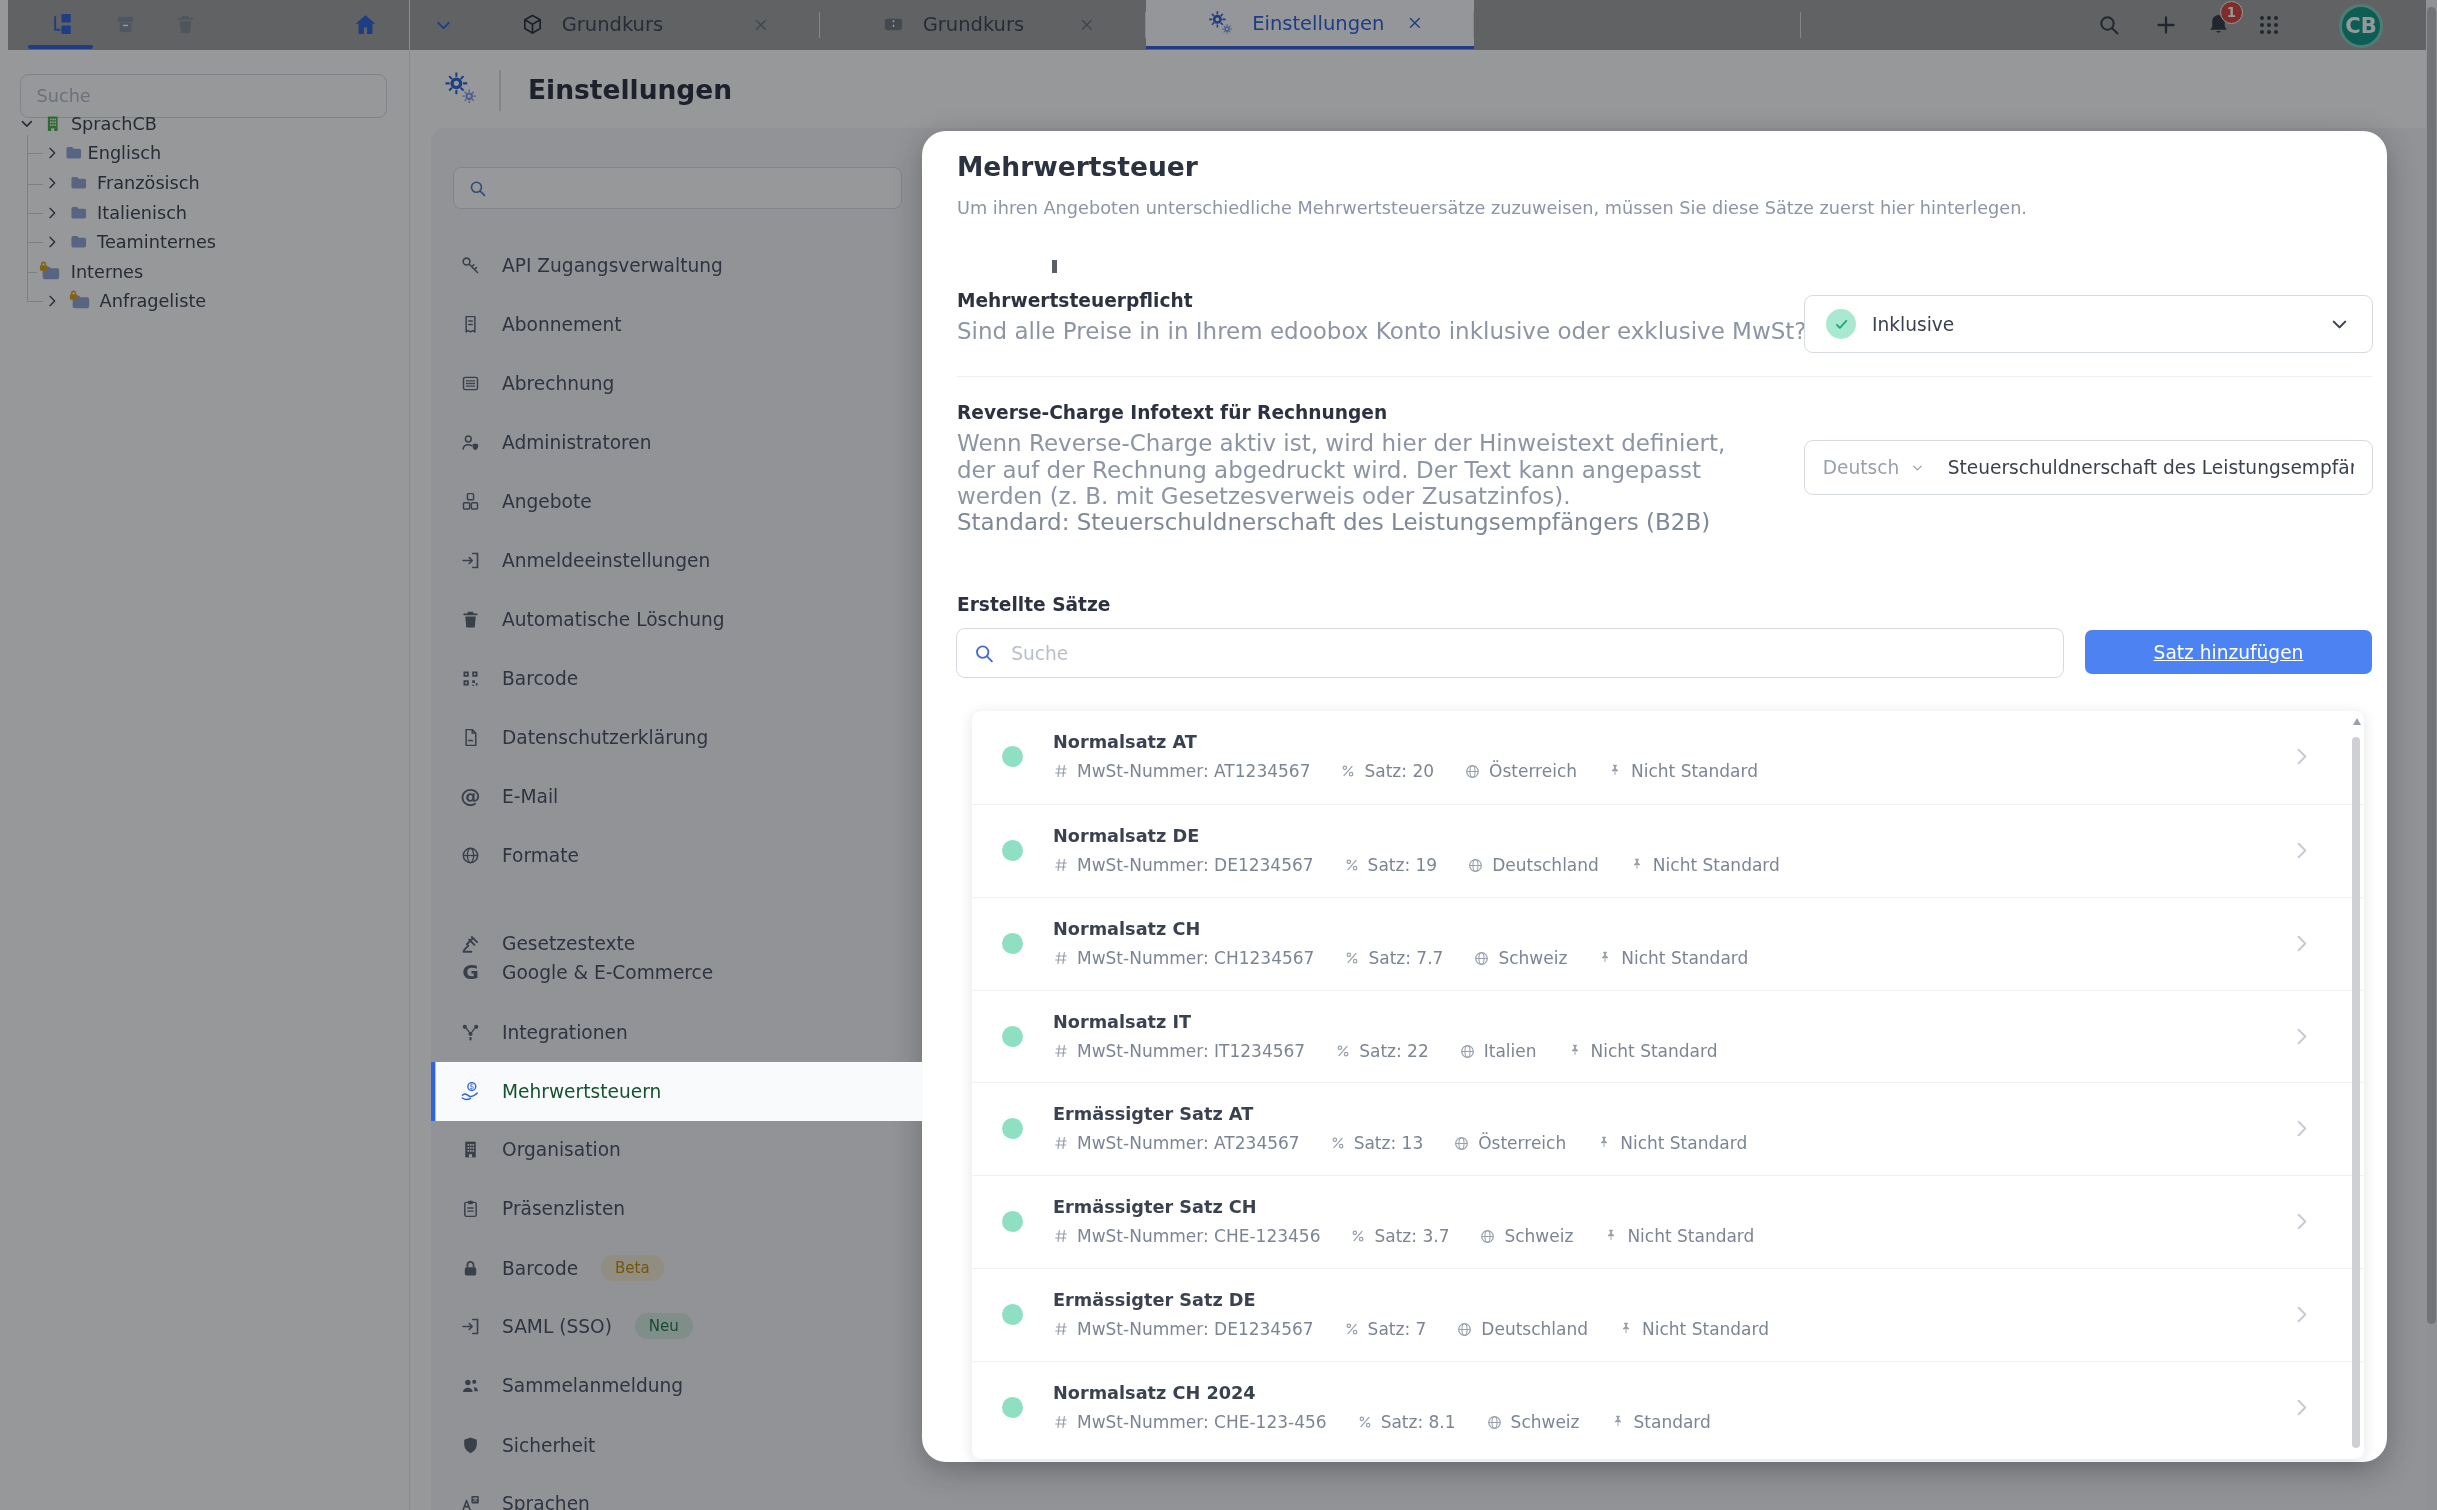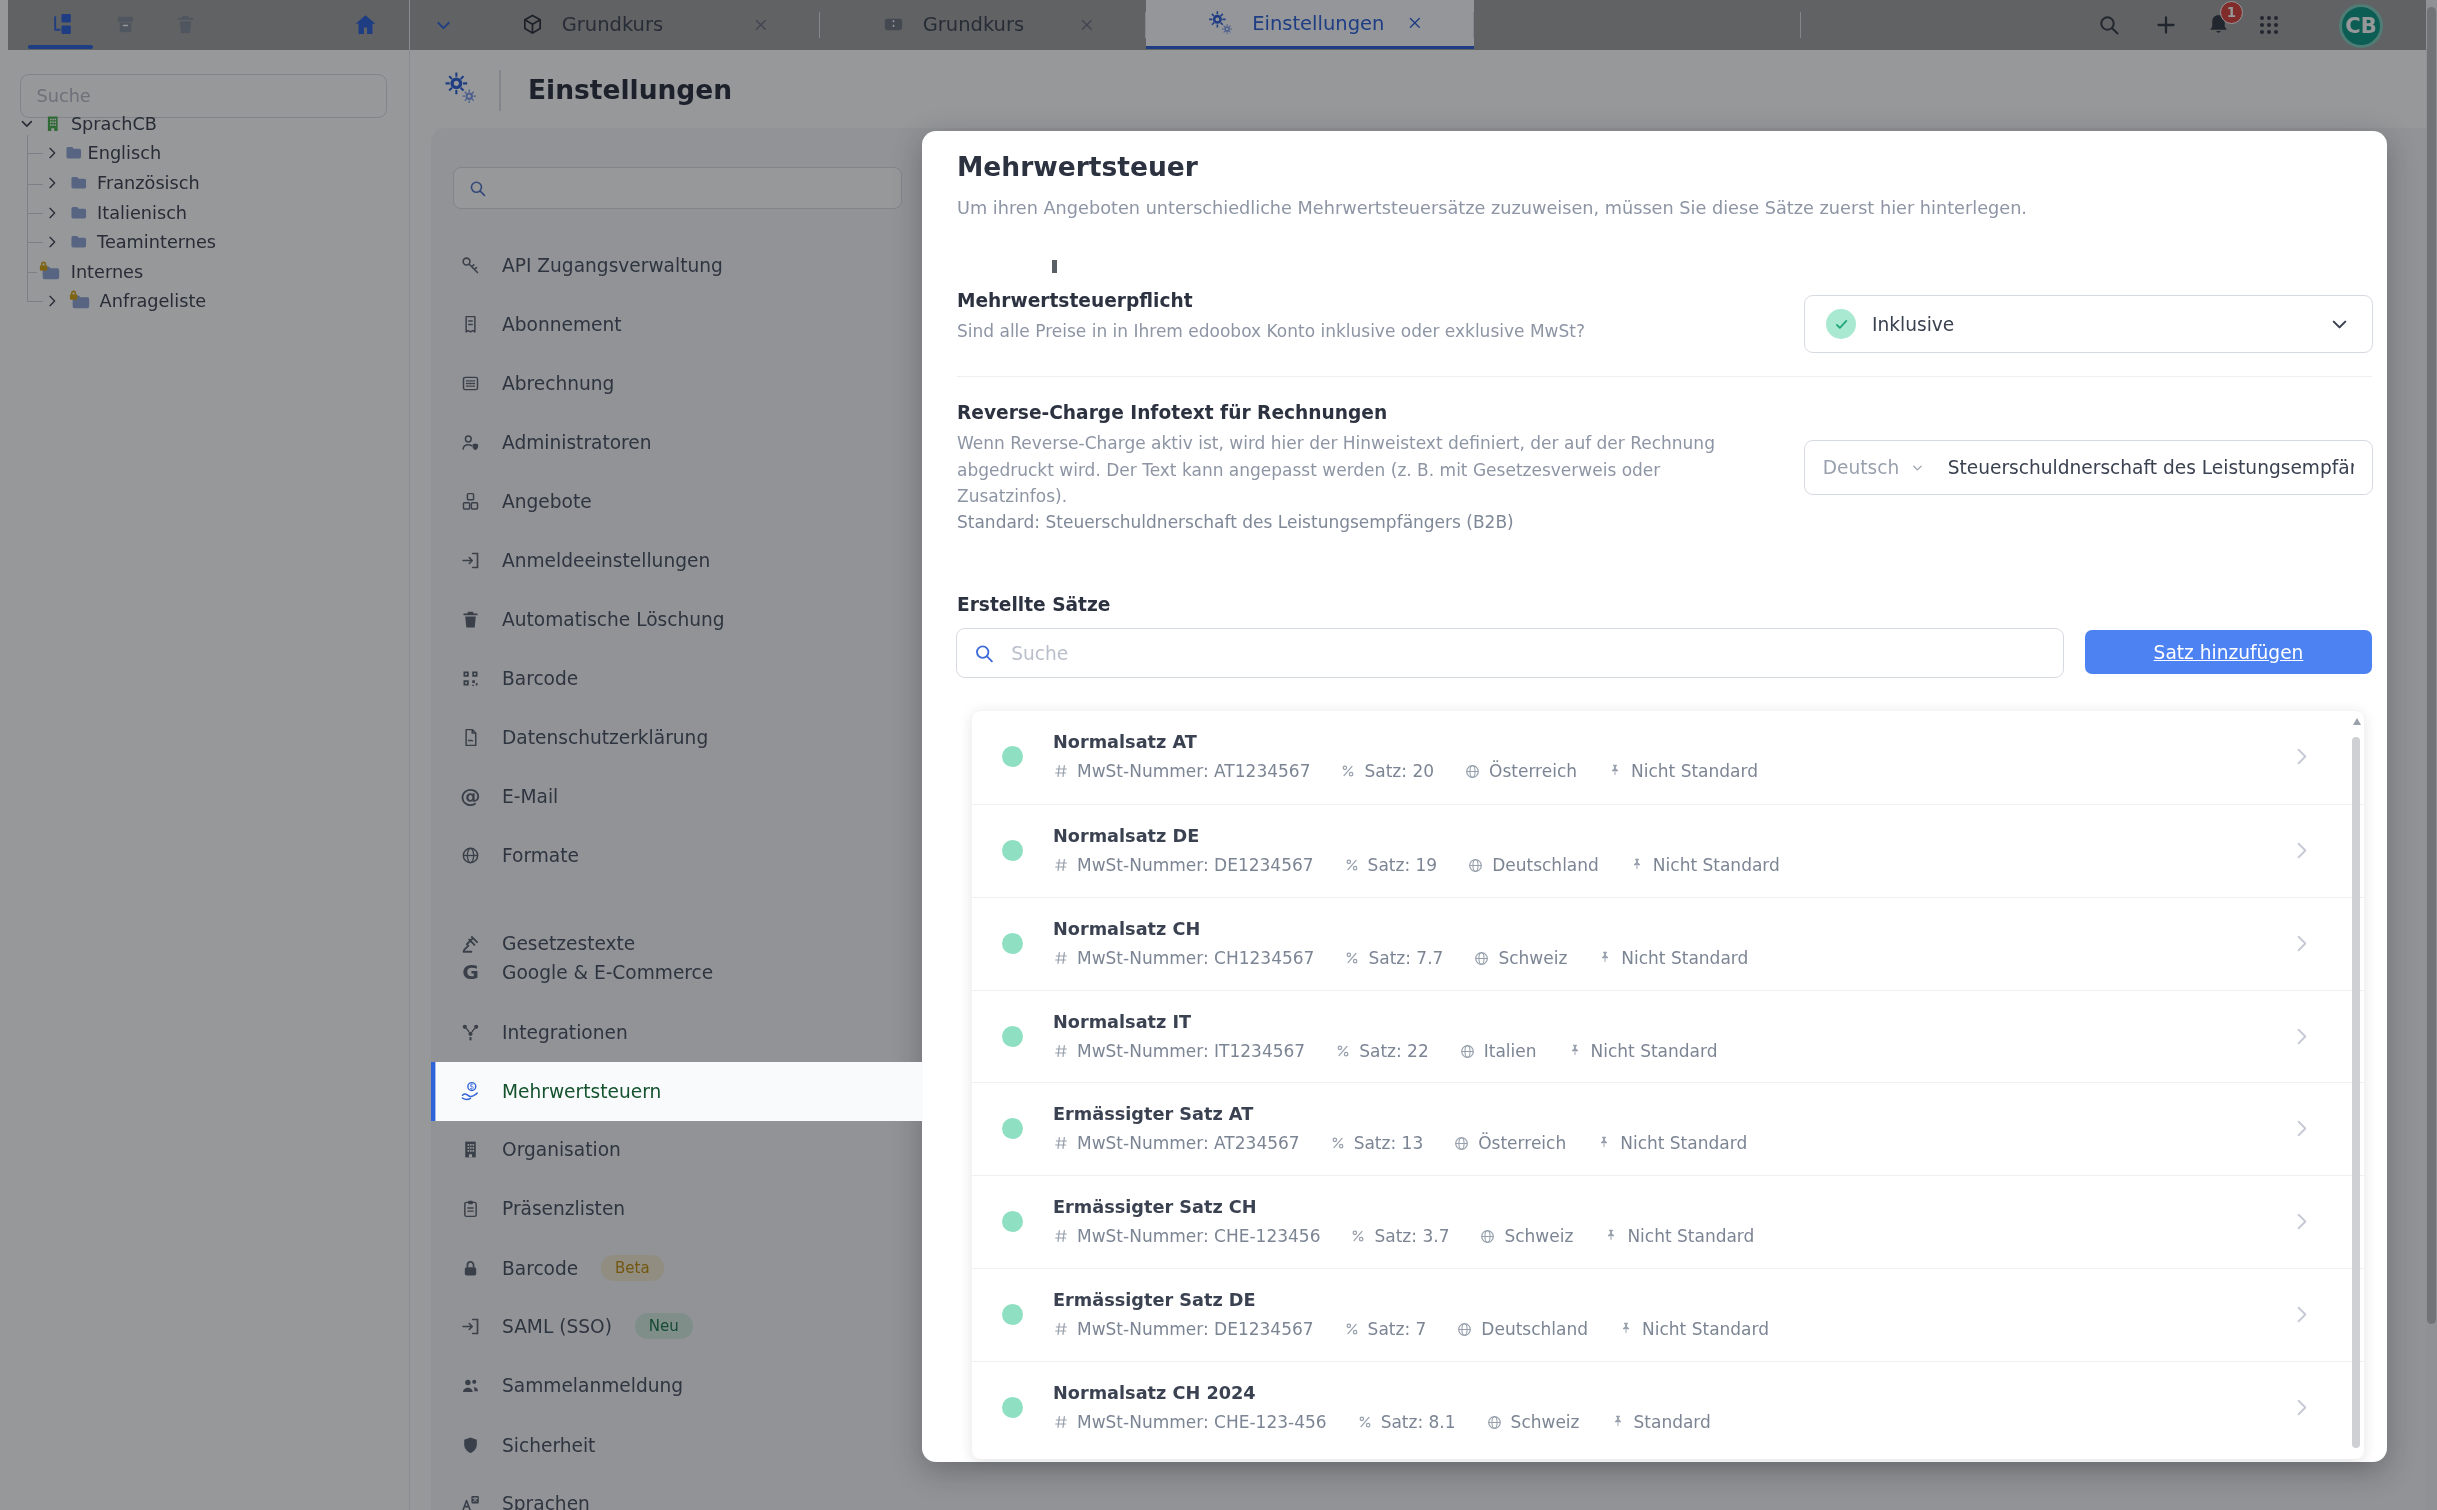--- a/index.html
+++ b/index.html
@@ -46,26 +46,26 @@
   .mi.active .mic{color:#2f63d8;}
   .pill{font-size:15px;padding:4.4px 14px;border-radius:12.4px;margin-left:1.8px;}
   .pill.beta{background:#f4ecd3;color:#c29014;}
   .pill.neu{background:#d8eee3;color:#1f7a50;}
   .chic{font-size:20.3px;font-weight:700;color:#5f6875;width:21px;text-align:center;}
 
   
   .overlay{position:absolute;left:0;top:0;width:2438px;height:1510px;background:rgba(8,10,14,0.42);z-index:40;}
 
   
-  .mainpanel{position:absolute;left:922px;top:131px;width:1465px;height:1331px;background:#fff;border-radius:14px;z-index:50;box-shadow:0 8.8px 30px rgba(18,22,30,.30);}
+  .mainpanel{position:absolute;left:922px;top:131px;width:1465px;height:1331px;background:#fff;border-radius:24px;z-index:50;box-shadow:0 8.8px 30px rgba(18,22,30,.30);}
   .ctitle{position:absolute;left:35px;top:19.5px;font-size:26.5px;font-weight:600;color:#2c3240;}
   .cintro{position:absolute;left:35px;top:67px;font-size:17.7px;color:#8d95a4;}
   .stray{position:absolute;left:130px;top:129px;width:5.3px;height:13.3px;background:#5a5f66;}
   .flabel{position:absolute;left:35px;font-size:18.6px;font-weight:600;color:#2c3240;}
-  .fdesc{position:absolute;left:35px;font-size:17px;color:#8d95a4;line-height:26.5px;}
+  .fdesc{position:absolute;left:35px;font-size:23px;color:#8d95a4;line-height:26.5px;}
   .dropdown{position:absolute;left:882px;top:164px;width:569px;height:58px;border:1.3px solid #d5d9e0;border-radius:8.8px;box-sizing:border-box;display:flex;align-items:center;padding:0 21px;gap:16px;background:#fff;}
   .gcircle{width:30px;height:30px;border-radius:50%;background:#a9e9d2;display:flex;align-items:center;justify-content:center;flex:0 0 auto;}
   .dd-value{font-size:18.6px;color:#3a4150;}
   .dd-chev{margin-left:auto;color:#3a4150;}
   .hdiv{position:absolute;left:35px;top:245px;width:1415px;height:0.9px;background:#edeff3;}
   .langbox{position:absolute;left:882px;top:309px;width:569px;height:55px;border:1.3px solid #d5d9e0;border-radius:8.8px;box-sizing:border-box;display:flex;align-items:center;padding:0 17.7px;gap:10.6px;background:#fff;overflow:hidden;}
   .lang-label{font-size:18.6px;color:#99a1ae;}
   .lang-chev{color:#99a1ae;}
   .lang-value{font-size:18.6px;color:#3a4150;white-space:nowrap;overflow:hidden;margin-left:12.4px;}
   .rheading{position:absolute;left:35px;top:463px;font-size:18.6px;font-weight:600;color:#2c3240;}

